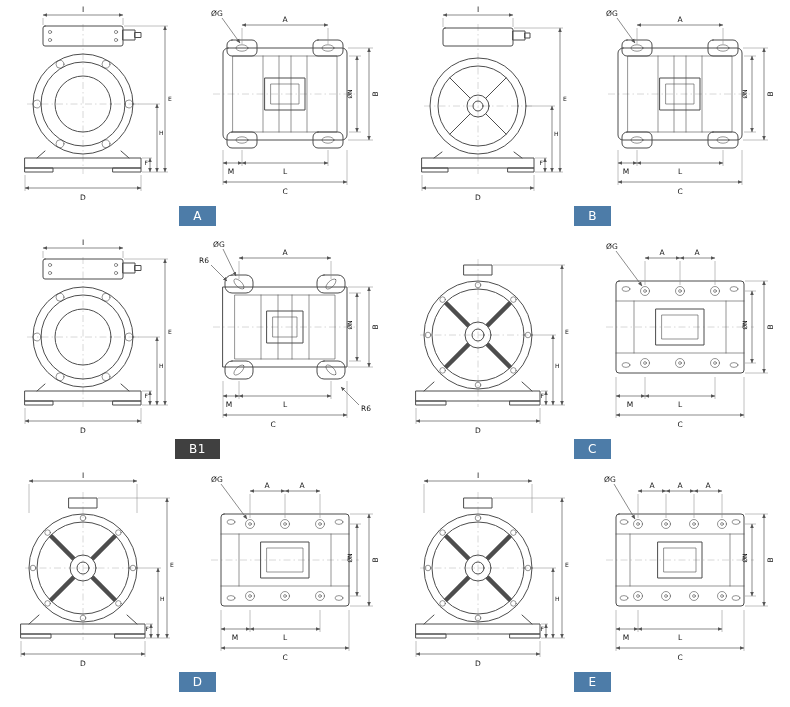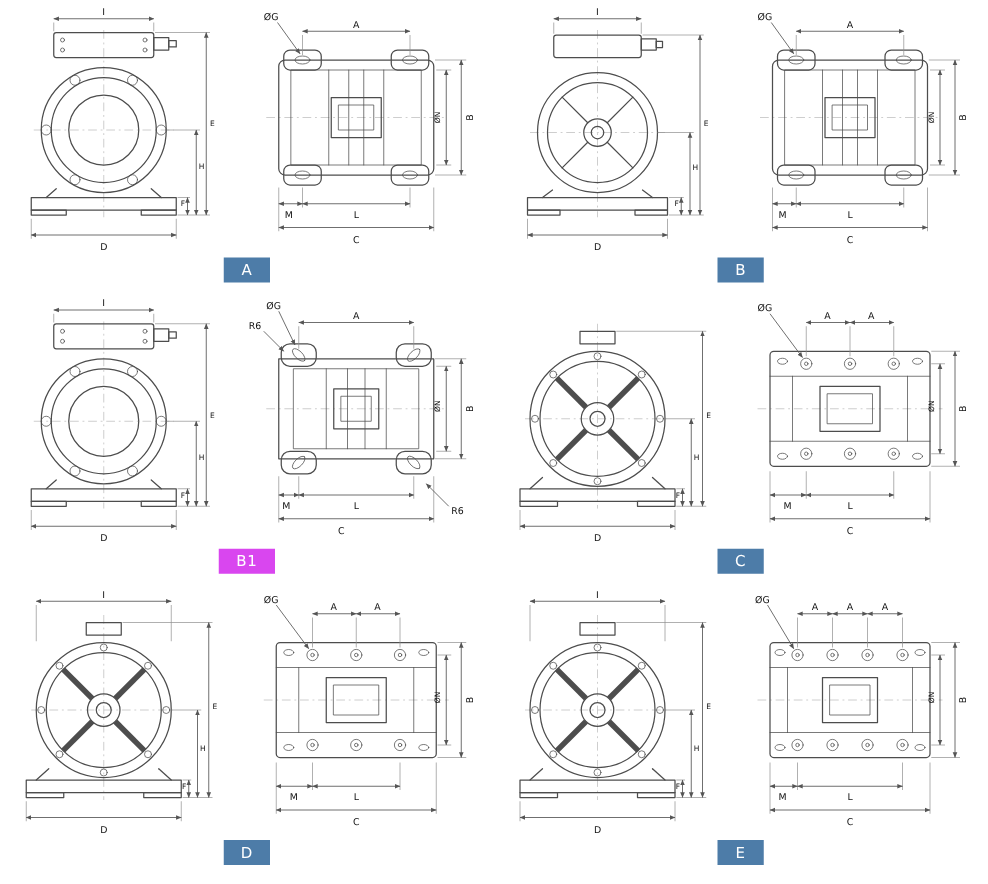--- a/index.html
+++ b/index.html
@@ -373,21 +373,21 @@
         <line class="dim arr" x1="218" y1="159" x2="234" y2="159"></line>
         <line class="dim arr" x1="234" y1="159" x2="326" y2="159"></line>
         <text class="t" x="224" y="170" text-anchor="middle">M</text>
         <text class="t" x="280" y="170" text-anchor="middle">L</text>
         <line class="dim arr" x1="218" y1="178" x2="342" y2="178"></line>
         <text class="t" x="268" y="190" text-anchor="middle">C</text>
         <line class="dim arrE" x1="354" y1="168" x2="336" y2="150"></line>
         <text class="t" x="356" y="174">R6</text>
       </g>
     </svg>
-    <div class="badge" style="background-color:#d946ef">B1</div>
+    <div class="badge" style="background-color:#404040">B1</div>
   </div>
 
   <div class="panel">
     <svg class="drawing" width="385" height="200" viewBox="0 0 385 200">
       <use href="#sym-end-w" x="8" y="20" width="140" height="150"></use>
       <g>
         <line class="ext" x1="16" y1="171" x2="16" y2="187"></line>
           <line class="ext" x1="140" y1="171" x2="140" y2="187"></line>
         <line class="dim arr" x1="16" y1="184" x2="140" y2="184"></line>
         <text class="t" x="78" y="196" text-anchor="middle">D</text>

